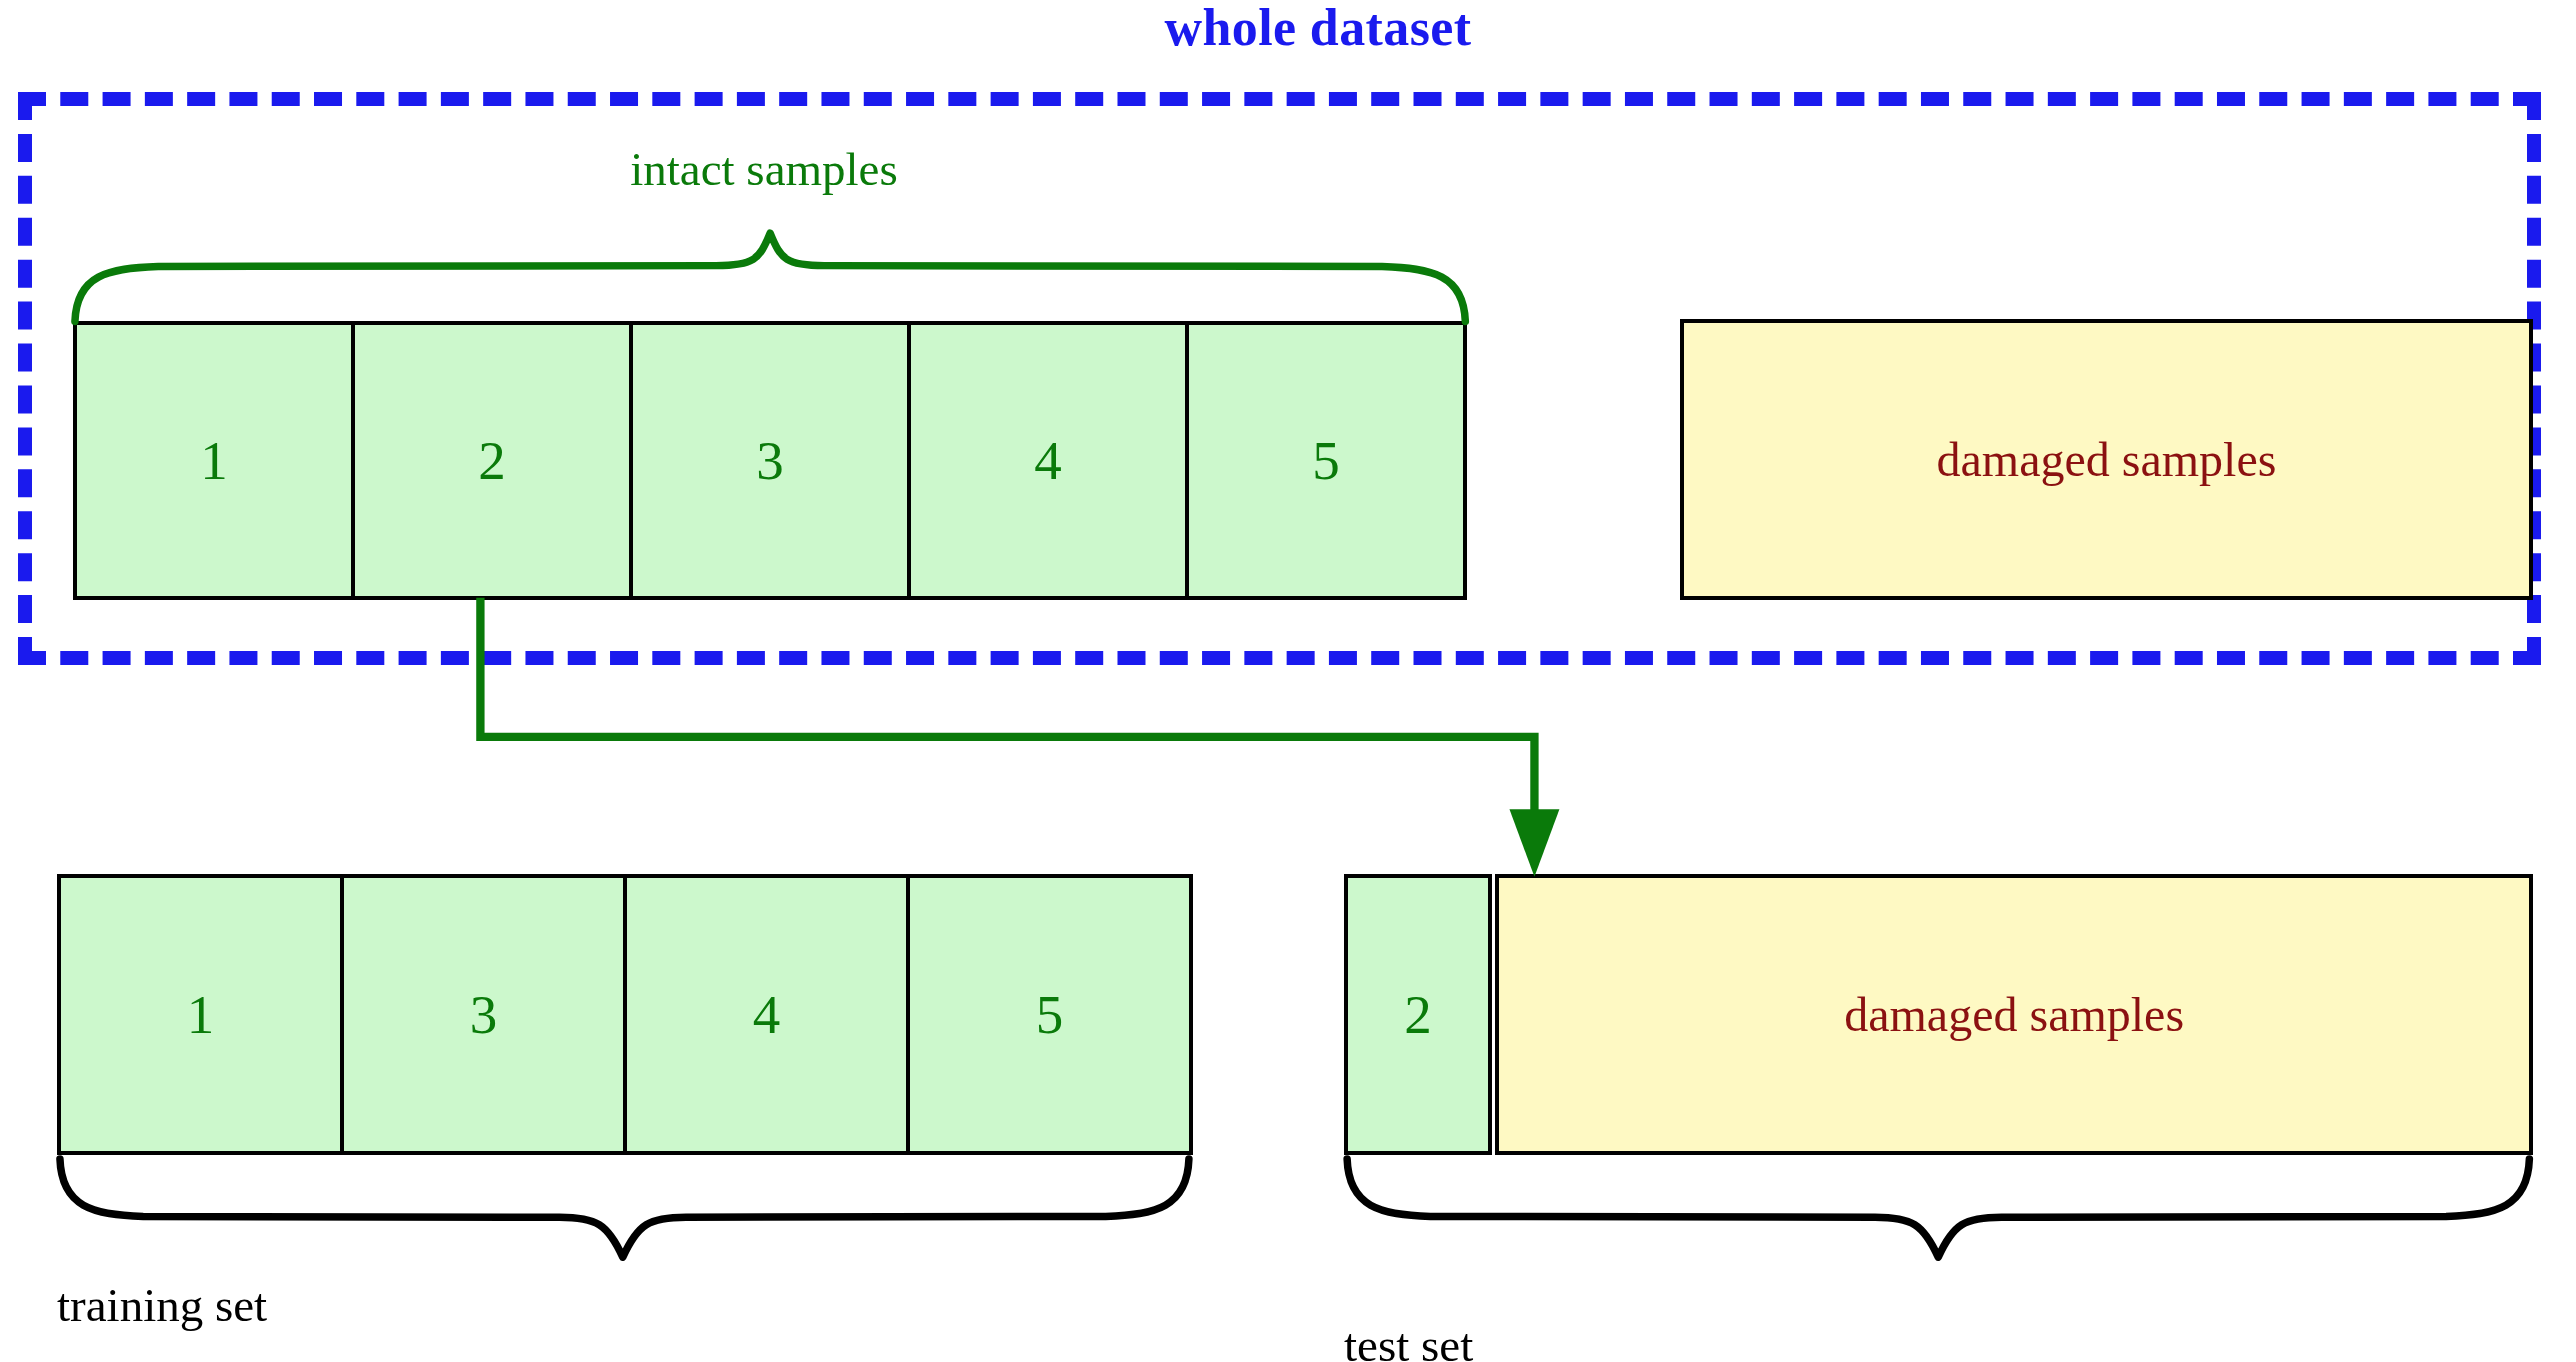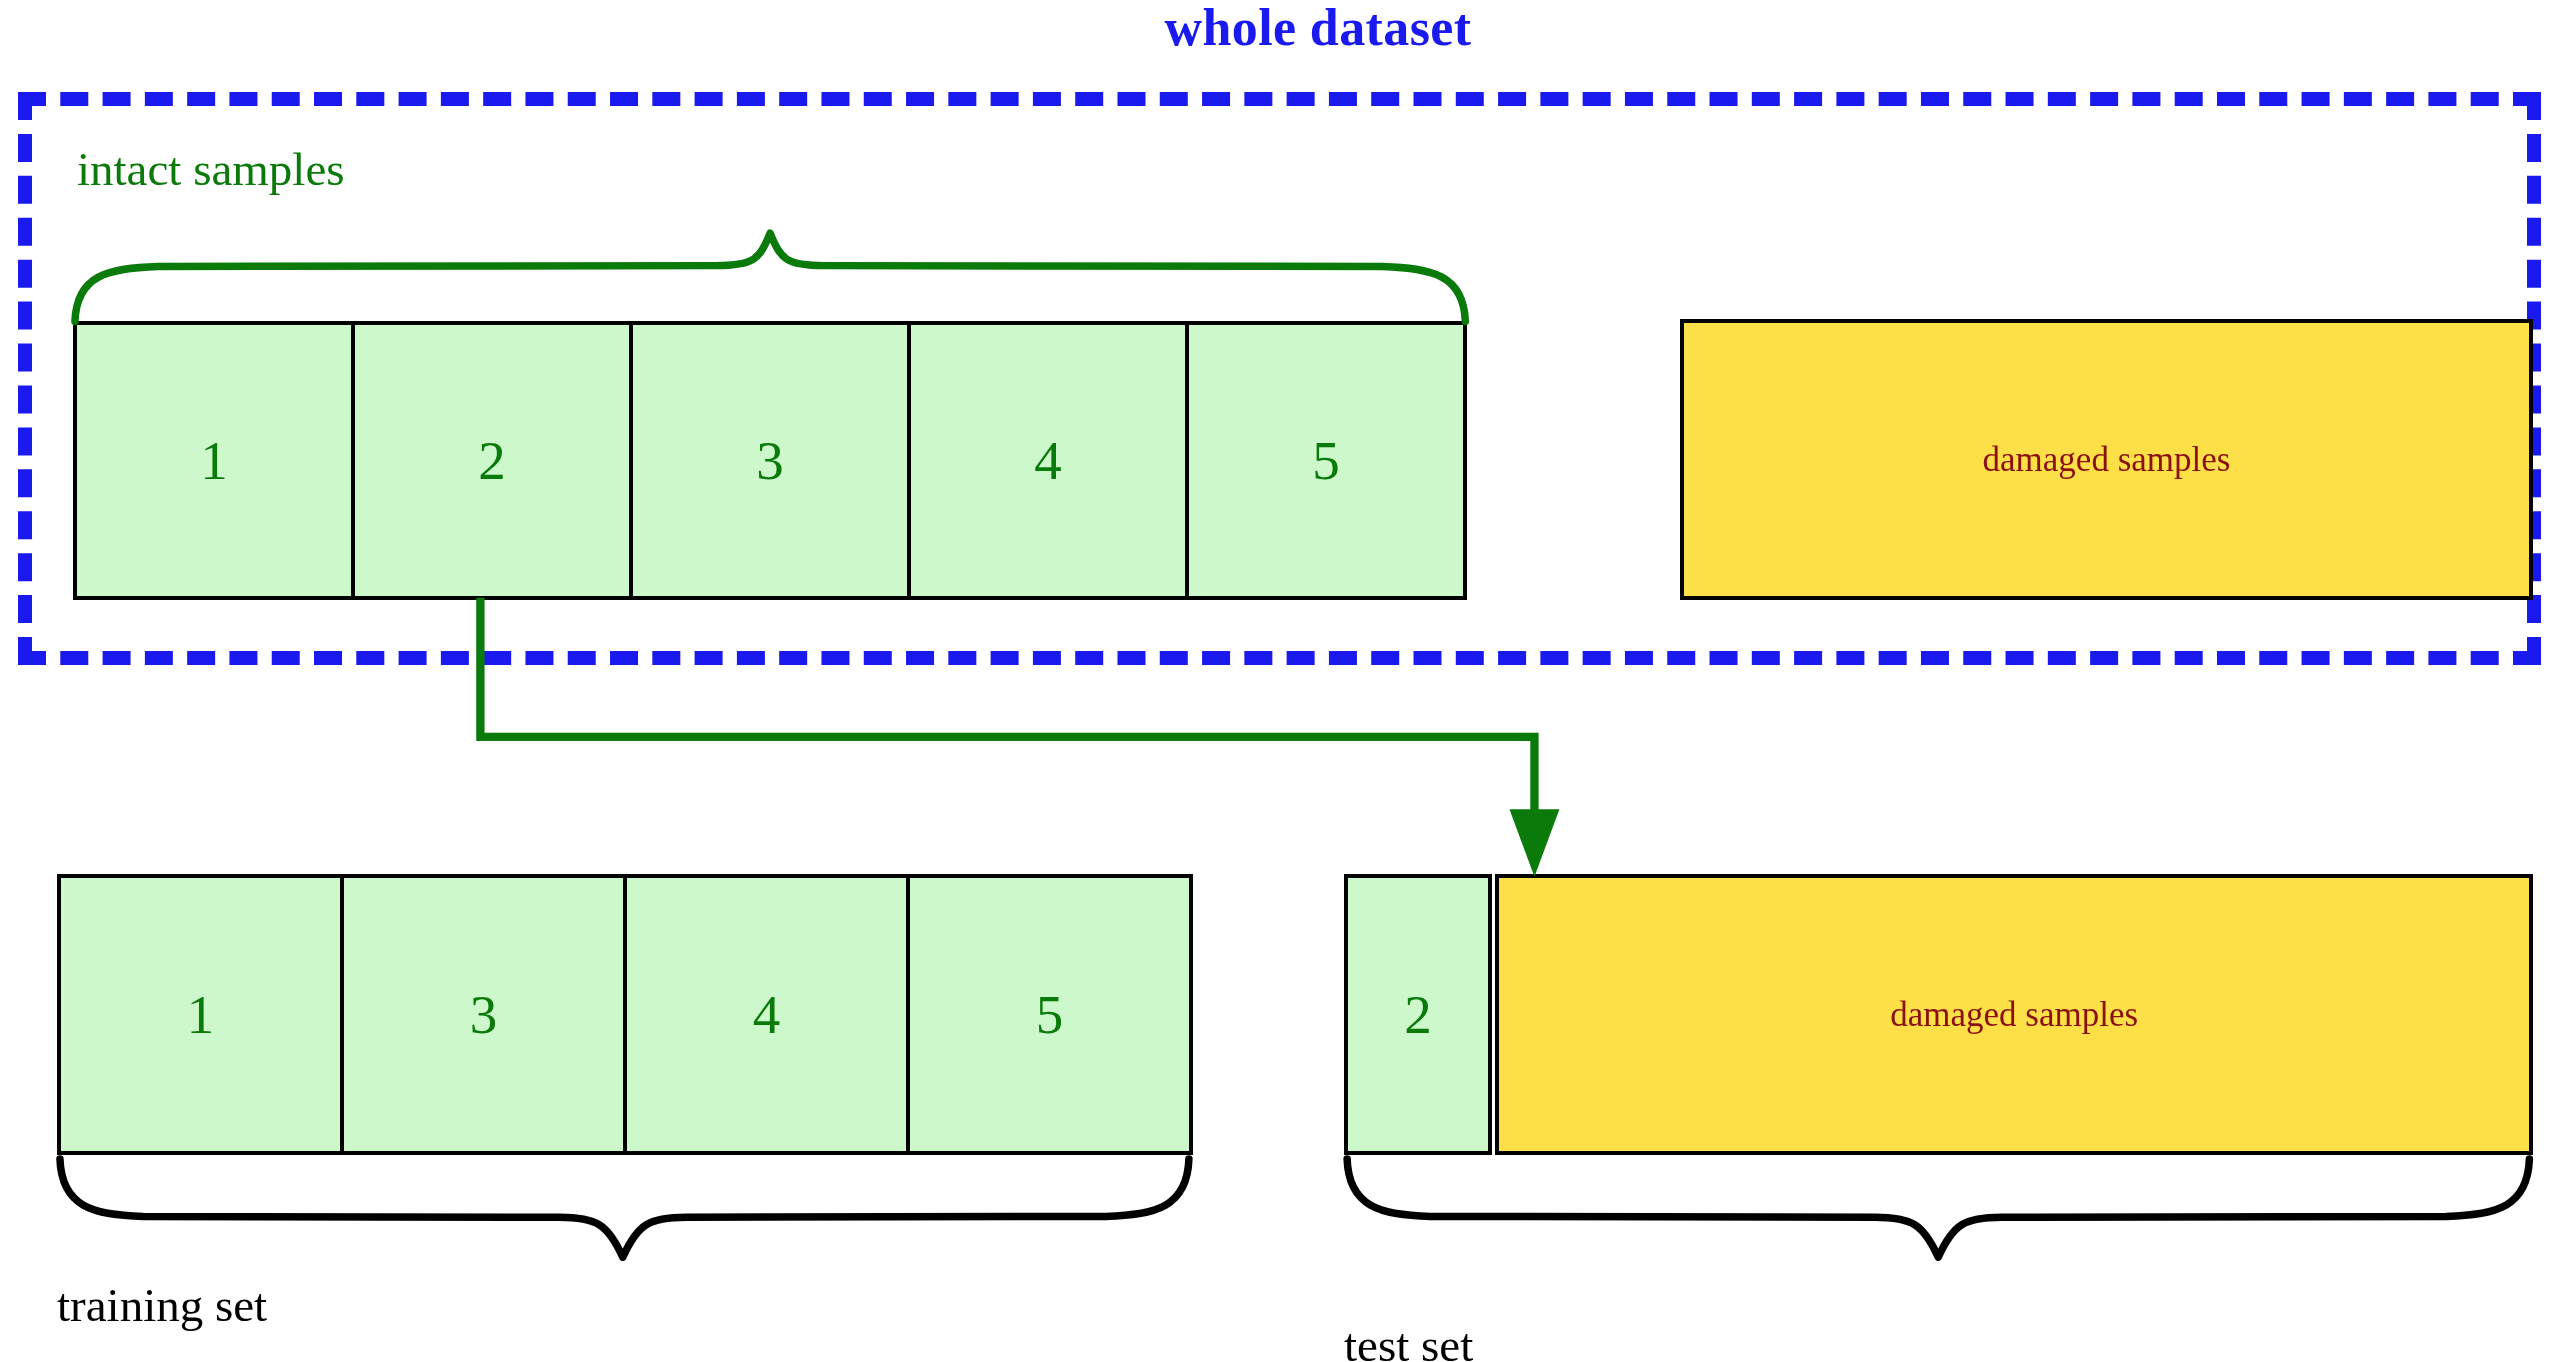--- a/index.html
+++ b/index.html
@@ -32,22 +32,22 @@
   
   #whole-dataset-border {
     left: 18.3px; top: 92px;
     width: 2523px; height: 573px;
     border: 14px dashed #1a1aee;
     box-sizing: border-box;
   }
 
   
   #intact-samples-label {
-    left: 77px; top: 146px; width: 1390px;
-    text-align: left;
+    left: 69px; top: 146px; width: 1390px;
+    text-align: center;
     font-size: 47px;
     color: #0a7a0a;
     line-height: 1;
   }
 
   
   .box-row {
     display: flex;
     box-sizing: border-box;
   }
@@ -58,23 +58,23 @@
     align-items: center;
     justify-content: center;
     font-size: 55px;
     line-height: 1;
   }
   .cell.green {
     background: #ccf8cc;
     color: #0a7a0a;
   }
   .cell.pink {
-    background: #fde047;
+    background: #fef9c3;
     color: #8b1111;
-    font-size: 35px;
+    font-size: 48px;
   }
   .cell + .cell { margin-left: -4.2px; }
 
   
   #intact-row {
     left: 73px; top: 321px;
     width: 1394px; height: 279px;
   }
   #intact-row .cell { flex: 1 1 0; }
 

